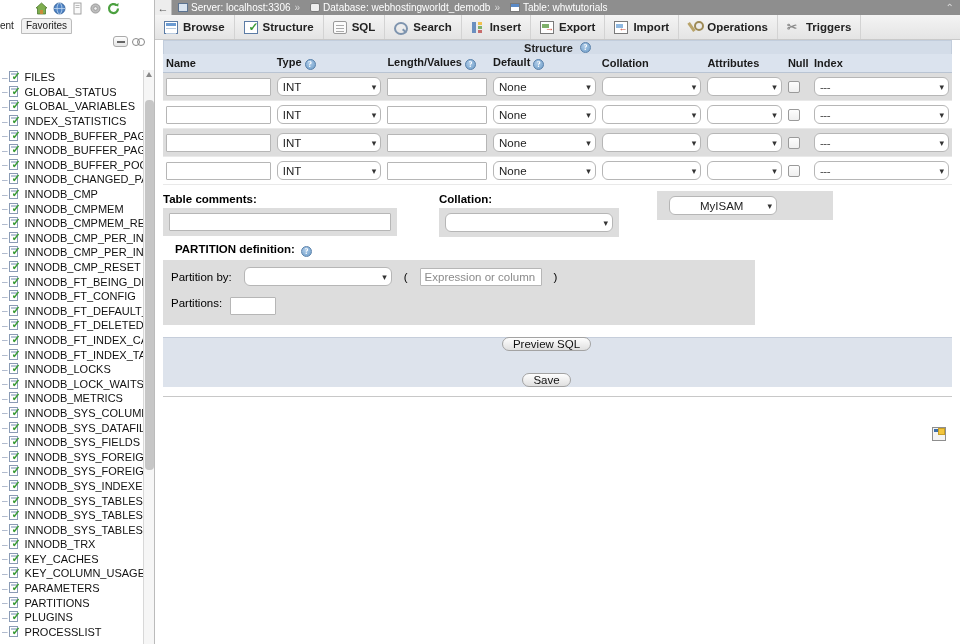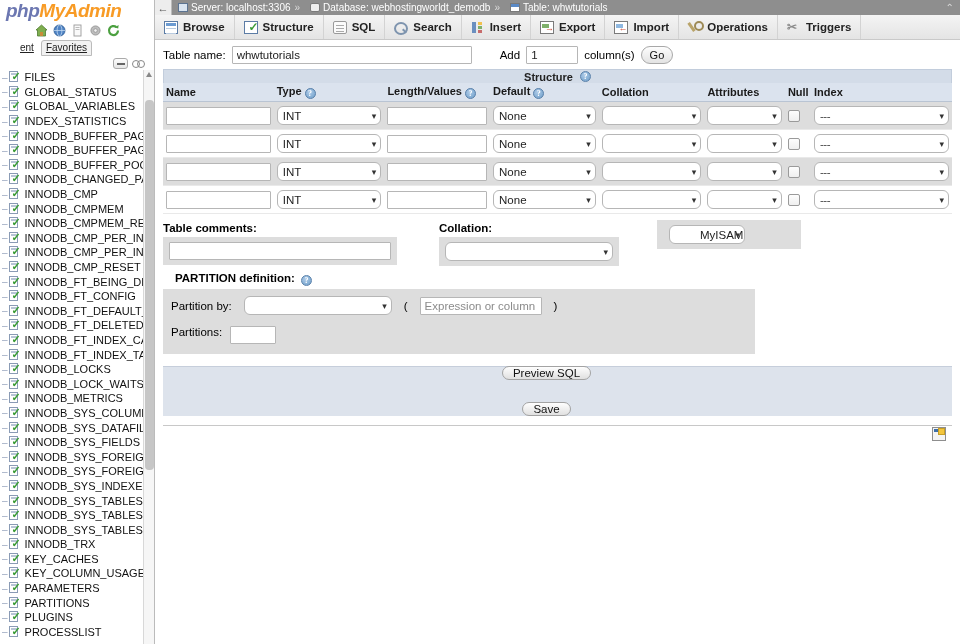--- a/index.html
+++ b/index.html
@@ -36,25 +36,24 @@
   #sb-icons {
     height: 17px;
     display: flex; align-items: center; justify-content: center;
     gap: 5px;
   }
   .sbicon { width: 13px; height: 13px; display:inline-block; position: relative; }
 
   #sb-tabs {
     height: 17px;
     display: flex; align-items: center;
-    padding-left: 20px;
+    padding-left: 0;
     font-size: 10px;
     color: #222;
     gap: 3px;
-    text-decoration: underline;
   }
   #sb-tabs .sbtab {
     border: 1px solid #bbb;
     border-radius: 3px 3px 0 0;
     background: #f2f2f2;
     padding: 1px 4px;
     line-height: 12px;
     white-space: nowrap;
   }
   #sb-tabs .sbtab.clip { border:none; background:none; padding-left:0;}
@@ -336,21 +335,21 @@
   .meta-row {
     display: flex;
     padding: 0 8px;
     margin-top: 6px;
   }
   .meta-col { margin-right: 0; }
   .meta-label { font-size: 11.5px; font-weight: bold; padding: 2px 0 3px 0; }
   .meta-box { background: #dddddd; padding: 5px 6px; }
   #comments-input { width: 222px; }
   #collation-sel { width: 168px; }
-  #engine-sel { width: 76px; padding-left: 30px; }
+  #engine-sel { width: 108px; padding-left: 30px; }
 
   
   .part-label { font-size: 11.5px; font-weight: bold; padding: 6px 0 3px 20px; }
   #part-box {
     margin-left: 8px;
     width: 592px;
     background: #dddddd;
     padding: 7px 0 10px 8px;
   }
   .part-line { display: flex; align-items: center; gap: 12px; font-size: 11.5px; }
@@ -401,25 +400,20 @@
   #console-icon:after{
     content:""; position:absolute; right:0px; top:0px;
     width:5px;height:5px;background:#f3c53d;border:1px solid #c79f26;
   }
 </style>
 </head>
 <body>
 
 <div id="sidebar">
 
-  <div id="logo">
-    <span class="php">php</span>
-      <span class="my">My</span>
-      <span class="admin">Admin</span>
-  </div>
 
   <div id="sb-icons">
     <span class="sbicon">
       <svg width="13" height="13" viewBox="0 0 13 13">
           <path d="M6.5 1 L12 6 L10.5 6 L10.5 12 L2.5 12 L2.5 6 L1 6 Z" fill="#7fae4f" stroke="#4d7a2e" stroke-width="0.8"></path>
           <rect x="5" y="8" width="3" height="4" fill="#c98b3a"></rect>
         </svg>
     </span>
     <span class="sbicon">
       <svg width="13" height="13" viewBox="0 0 13 13">
@@ -836,28 +830,20 @@
       </div>
       <div class="tab">
         <span class="ticn ic-triggers"></span>
         <span>Triggers</span>
       </div>
       <div class="tabfill"></div>
     </div>
 
   <div id="formarea">
 
-    <div class="tablename-row">
-      <span class="lbl">Table name:</span>
-      <input class="txt" id="tablename-input" value="whwtutorials" style="">
-      <span class="lbl" style="margin-left:22px">Add</span>
-      <input class="txt" id="addnum-input" value="1" style="">
-      <span class="lbl">column(s)</span>
-      <button class="gobtn">Go</button>
-    </div>
 
     <div id="structure-wrap">
       <div id="structure-title">
         <span>Structure</span>
         <span class="help">?</span>
       </div>
       <table class="struct">
         <colgroup>
           <col style="width:110px">
             <col style="width:110px">

